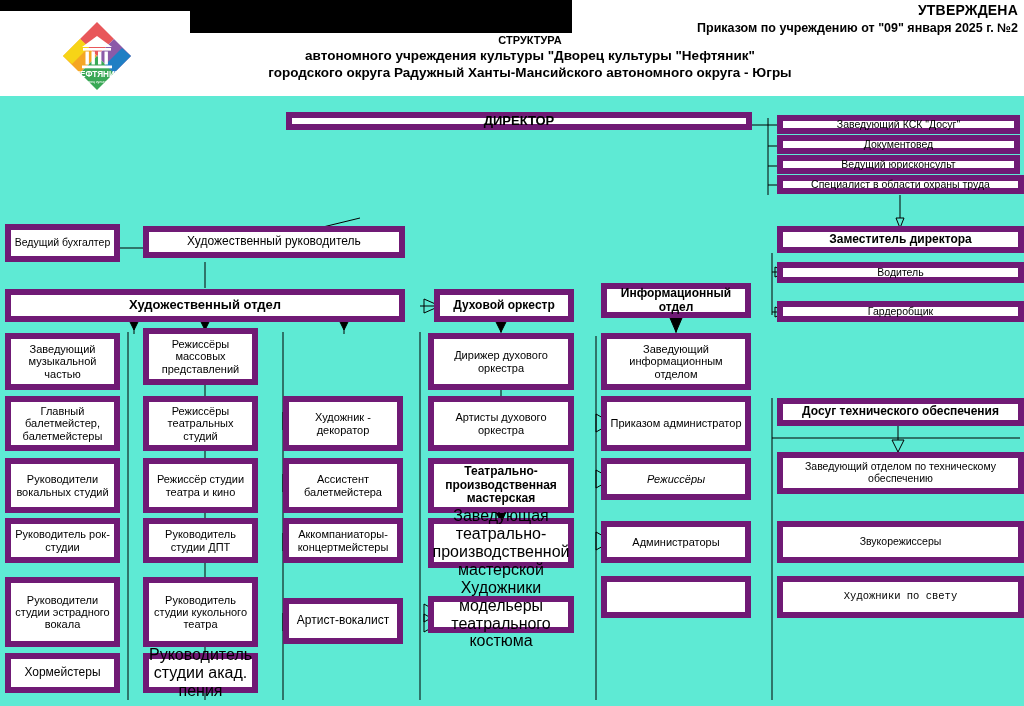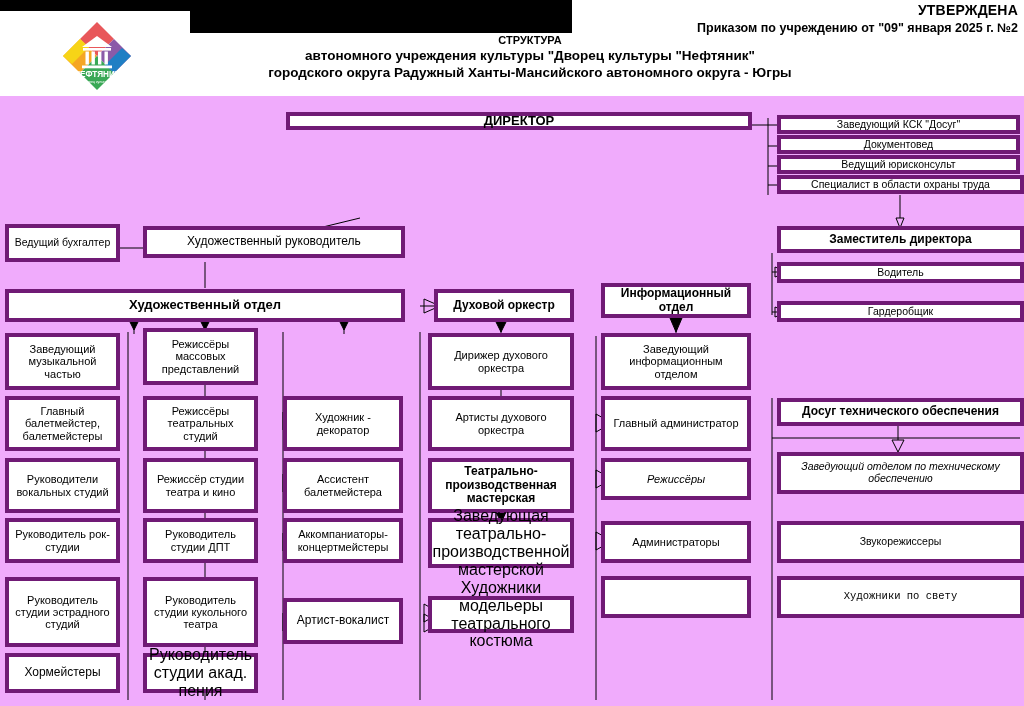--- a/index.html
+++ b/index.html
@@ -1,37 +1,37 @@
 <!DOCTYPE html>
 <html><head>
 <meta charset="utf-8">
 <style>
   html,body{margin:0;padding:0;background:#000;}
   body{width:1024px;height:706px;position:relative;overflow:hidden;
        font-family:"Liberation Sans","DejaVu Sans",sans-serif;color:#000;}
 
-  .canvas{position:absolute;left:0;top:0;width:1024px;height:706px;background:#f0abfc;}
+  .canvas{position:absolute;left:0;top:0;width:1024px;height:706px;background:#5eead4;}
 
   .band{position:absolute;background:#fff;}
 
   .hdr-right{position:absolute;right:6px;top:2px;width:450px;text-align:right;color:#000;}
   .hdr-right .l1{font-size:14px;font-weight:bold;letter-spacing:.2px;}
   .hdr-right .l2{font-size:12.5px;font-weight:bold;margin-top:3px;}
 
   .title-block{position:absolute;left:190px;top:34px;width:680px;text-align:center;}
   .title-block .t1{font-size:11px;font-weight:bold;}
   .title-block .t2{font-size:13.5px;font-weight:bold;margin-top:2px;}
   .title-block .t3{font-size:13.5px;font-weight:bold;margin-top:2px;}
 
   
   .logo{position:absolute;left:62px;top:20px;width:70px;height:72px;}
   .logo svg{display:block;}
 
   
-  .box{position:absolute;background:#fff;border:4px solid #701a75;box-sizing:border-box;
+  .box{position:absolute;background:#fff;border:6px solid #701a75;box-sizing:border-box;
        display:flex;align-items:center;justify-content:center;text-align:center;
        font-size:11px;line-height:1.12;padding:1px 3px;}
   .box.b{font-weight:bold;}
   .box.f12{font-size:12px;}
   .box.f13{font-size:13px;font-weight:bold;}
   .box.f10{font-size:16px;}
   .box.f105{font-size:10.5px;}
 
   
   .wires{position:absolute;left:0;top:0;width:1024px;height:706px;pointer-events:none;}
@@ -167,21 +167,21 @@
 
   <div class="box b f13" style="left:5px;top:289px;width:400px;height:33px;">Художественный отдел</div>
   <div class="box b f12" style="left:434px;top:289px;width:140px;height:33px;">Духовой оркестр</div>
   <div class="box b f12" style="left:601px;top:283px;width:150px;height:35px;">Информационный отдел</div>
   <div class="box b f12" style="left:777px;top:398px;width:247px;height:28px;">Досуг технического обеспечения</div>
 
   <div class="box" style="left:5px;top:333px;width:115px;height:57px;">Заведующий музыкальной частью</div>
   <div class="box" style="left:5px;top:396px;width:115px;height:55px;">Главный балетмейстер, балетмейстеры</div>
   <div class="box" style="left:5px;top:458px;width:115px;height:55px;">Руководители вокальных студий</div>
   <div class="box" style="left:5px;top:518px;width:115px;height:45px;">Руководитель рок-студии</div>
-  <div class="box" style="left:5px;top:577px;width:115px;height:70px;">Руководитель студии эстрадного студий</div>
+  <div class="box" style="left:5px;top:577px;width:115px;height:70px;">Руководители студии эстрадного вокала</div>
   <div class="box f12" style="left:5px;top:653px;width:115px;height:40px;">Хормейстеры</div>
 
   <div class="box" style="left:143px;top:328px;width:115px;height:57px;">Режиссёры массовых представлений</div>
   <div class="box" style="left:143px;top:396px;width:115px;height:55px;">Режиссёры театральных студий</div>
   <div class="box" style="left:143px;top:458px;width:115px;height:55px;">Режиссёр студии театра и кино</div>
   <div class="box" style="left:143px;top:518px;width:115px;height:45px;">Руководитель студии ДПТ</div>
   <div class="box" style="left:143px;top:577px;width:115px;height:70px;">Руководитель студии кукольного театра</div>
   <div class="box f10" style="left:143px;top:653px;width:115px;height:40px;">Руководитель студии акад. пения</div>
 
   <div class="box" style="left:283px;top:396px;width:120px;height:55px;">Художник - декоратор</div>
@@ -190,22 +190,22 @@
   <div class="box f12" style="left:283px;top:598px;width:120px;height:46px;">Артист-вокалист</div>
 
   <div class="box" style="left:428px;top:333px;width:146px;height:57px;">Дирижер духового оркестра</div>
   <div class="box" style="left:428px;top:396px;width:146px;height:55px;">Артисты духового оркестра</div>
 
   <div class="box b f12" style="left:428px;top:458px;width:146px;height:55px;">Театрально-производственная мастерская</div>
   <div class="box f10" style="left:428px;top:518px;width:146px;height:50px;">Заведующая театрально-производственной мастерской</div>
   <div class="box f10" style="left:428px;top:596px;width:146px;height:37px;">Художники модельеры театрального костюма</div>
 
   <div class="box" style="left:601px;top:333px;width:150px;height:57px;">Заведующий информационным отделом</div>
-  <div class="box" style="left:601px;top:396px;width:150px;height:55px;">Главный администратор</div>
+  <div class="box" style="left:601px;top:396px;width:150px;height:55px;">Приказом администратор</div>
   <div class="box" style="left:601px;top:458px;width:150px;height:42px;font-style:italic;">Режиссёры</div>
   <div class="box" style="left:601px;top:521px;width:150px;height:42px;">Администраторы</div>
   <div class="box" style="left:601px;top:576px;width:150px;height:42px;"></div>
 
-  <div class="box f105" style="left:777px;top:452px;width:247px;height:42px;font-style:italic;">Заведующий отделом по техническому обеспечению</div>
+  <div class="box f105" style="left:777px;top:452px;width:247px;height:42px;">Заведующий отделом по техническому обеспечению</div>
   <div class="box f105" style="left:777px;top:521px;width:247px;height:42px;text-align:center;">Звукорежиссеры</div>
   <div class="box f105" style="left:777px;top:576px;width:247px;height:42px;font-family:Liberation Mono, monospace;">Художники по свету</div>
 
 </div>
 
 </body></html>

